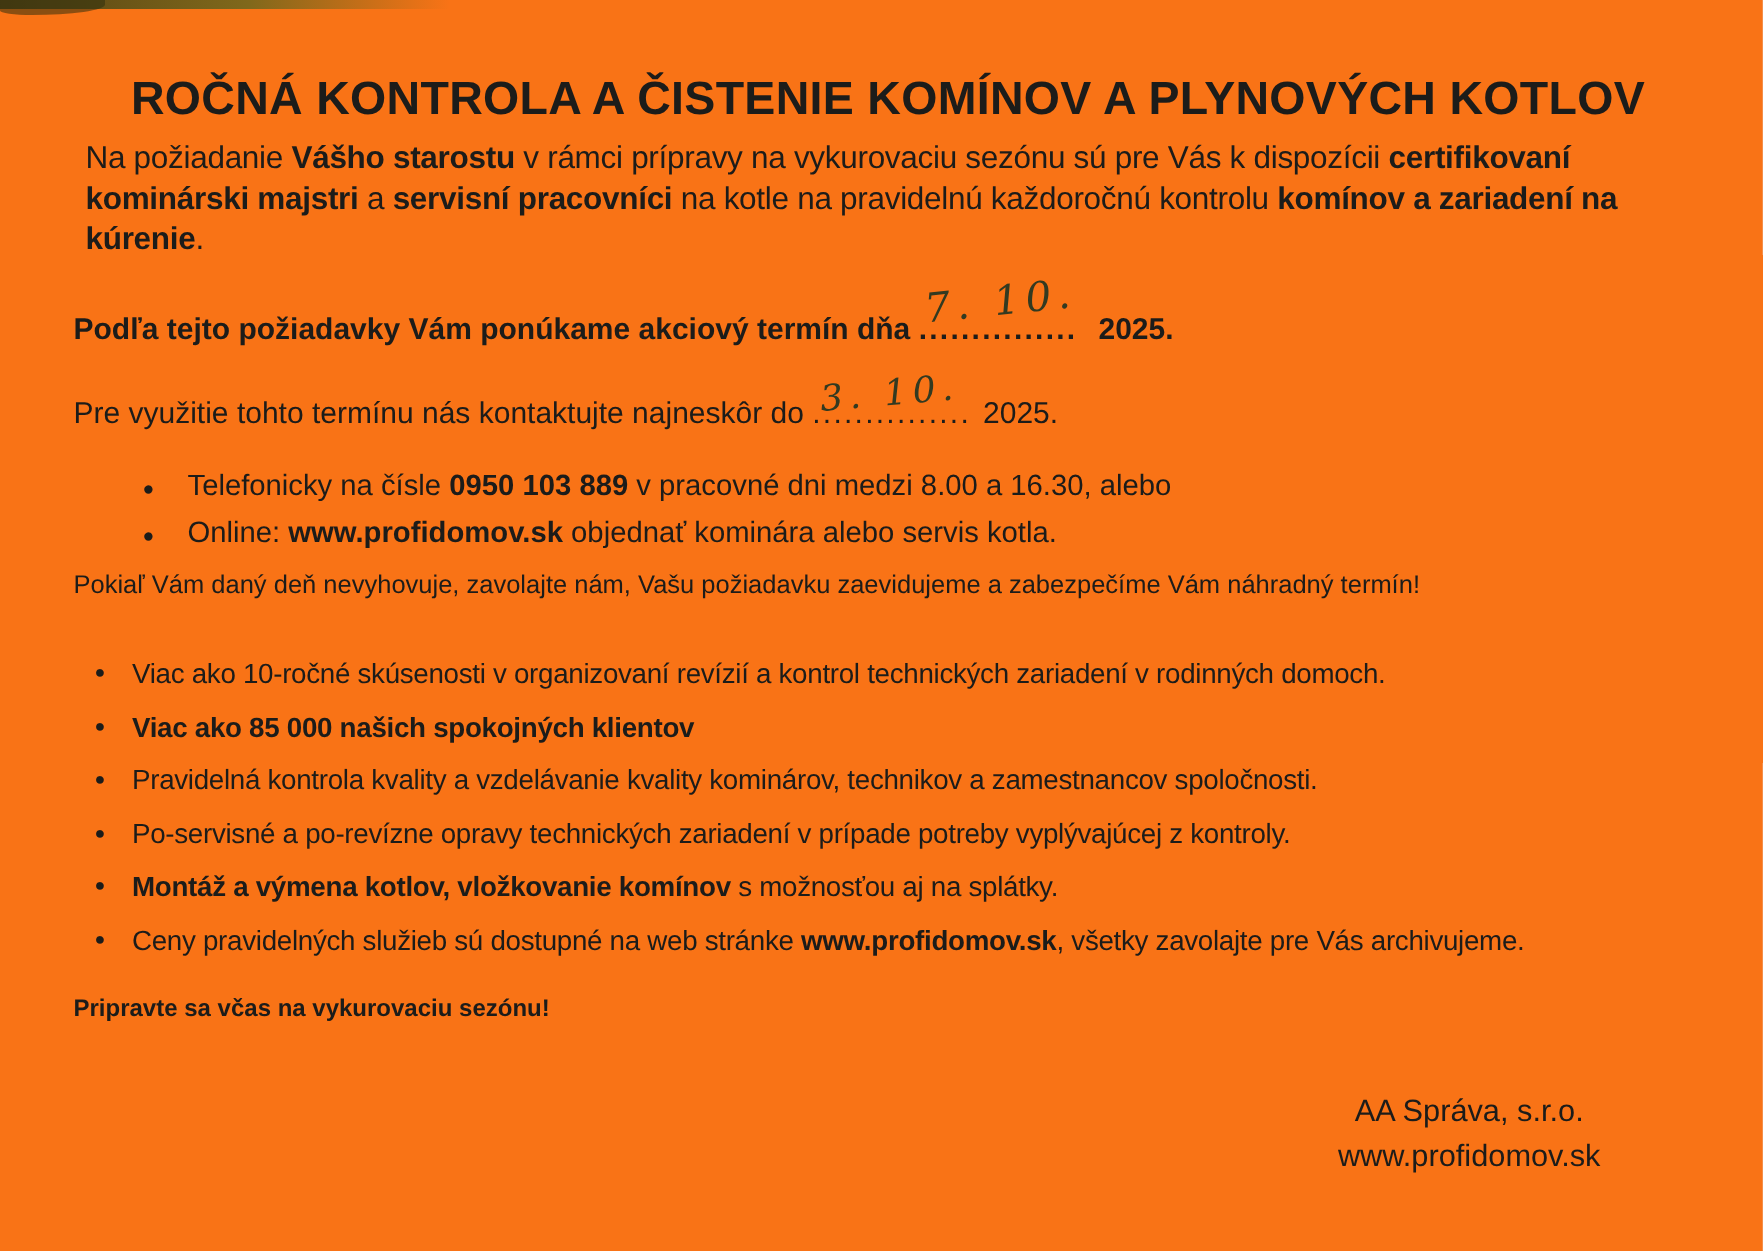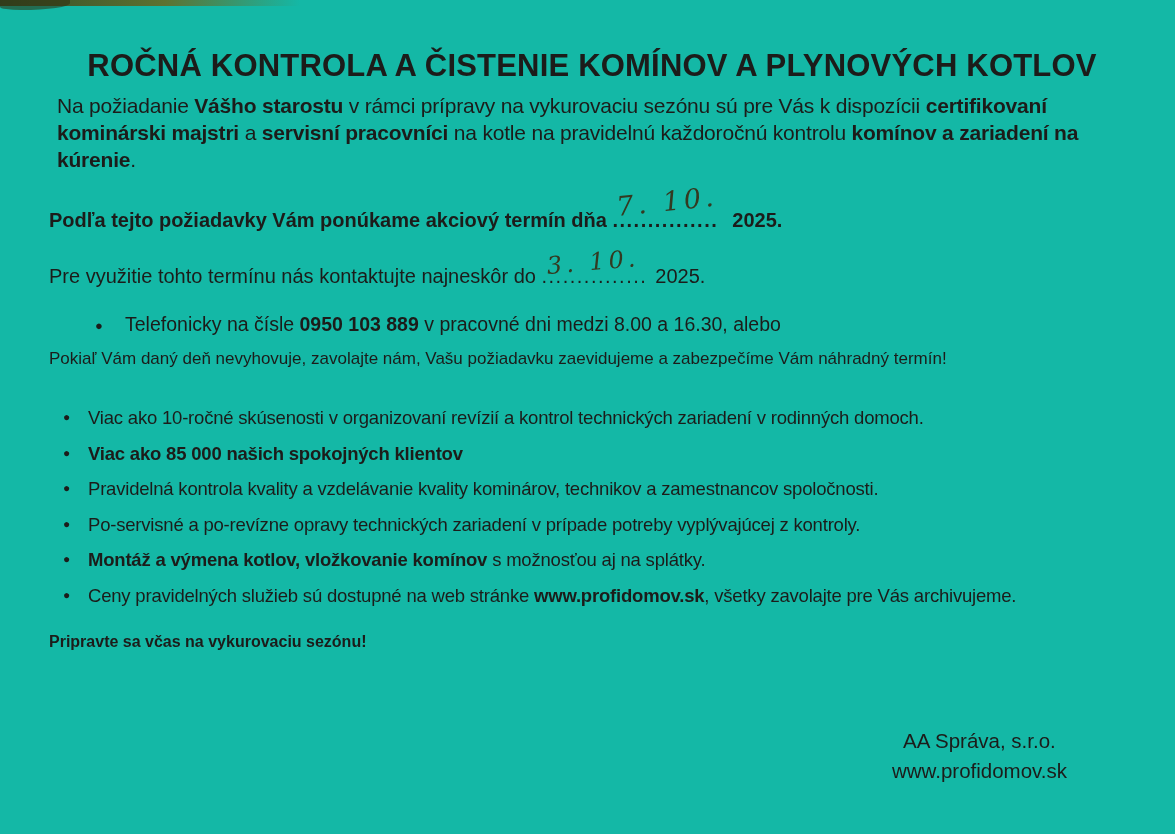--- a/index.html
+++ b/index.html
@@ -4,21 +4,21 @@
 <style>
   html,body{margin:0;padding:0;}
   body{
     width:1175px;height:834px;
     background:#e8e8e8;
     font-family:"Liberation Sans", sans-serif;
   }
   .page{
     position:relative;
     width:1175px;height:834px;
-    background:#14b8a6;
+    background:#f97316;
     color:#1c1c1a;
     overflow:hidden;
     box-sizing:border-box;
     padding:46px 40px 0 49px;
   }
   .scan-edge{
     position:absolute;top:0;left:0;width:300px;height:6px;
     background:linear-gradient(to right,#3a3a12 0%,#6a661c 55%,rgba(106,102,28,0) 100%);
     opacity:.85;
   }
@@ -139,20 +139,21 @@
   <div class="date-line offer">
     <span>Podľa tejto požiadavky Vám ponúkame akciový termín dňa </span><span class="dots-wrap"><span>...............</span><span class="hand">7. 10.</span></span><span class="year">2025.</span>
   </div>
 
   <div class="date-line deadline">
     <span>Pre využitie tohto termínu nás kontaktujte najneskôr do </span><span class="dots-wrap"><span>...............</span><span class="hand">3. 10.</span></span><span class="year">2025.</span>
   </div>
 
   <ul class="contact-list">
     <li><span>Telefonicky na čísle </span><span class="b">0950 103 889</span><span> v pracovné dni medzi 8.00 a 16.30, alebo</span></li>
+    <li><span>Online: </span><span class="b">www.profidomov.sk</span><span> objednať kominára alebo servis kotla.</span></li>
   </ul>
 
   <div class="reschedule">Pokiaľ Vám daný deň nevyhovuje, zavolajte nám, Vašu požiadavku zaevidujeme a zabezpečíme Vám náhradný termín!</div>
 
   <ul class="benefit-list">
     <li><span>Viac ako 10-ročné skúsenosti v organizovaní revízií a kontrol technických zariadení v rodinných domoch.</span></li>
     <li><span class="b">Viac ako 85 000 našich spokojných klientov</span></li>
     <li><span>Pravidelná kontrola kvality a vzdelávanie kvality kominárov, technikov a zamestnancov spoločnosti.</span></li>
     <li><span>Po-servisné a po-revízne opravy technických zariadení v prípade potreby vyplývajúcej z kontroly.</span></li>
     <li><span class="b">Montáž a výmena kotlov, vložkovanie komínov</span><span> s možnosťou aj na splátky.</span></li>

